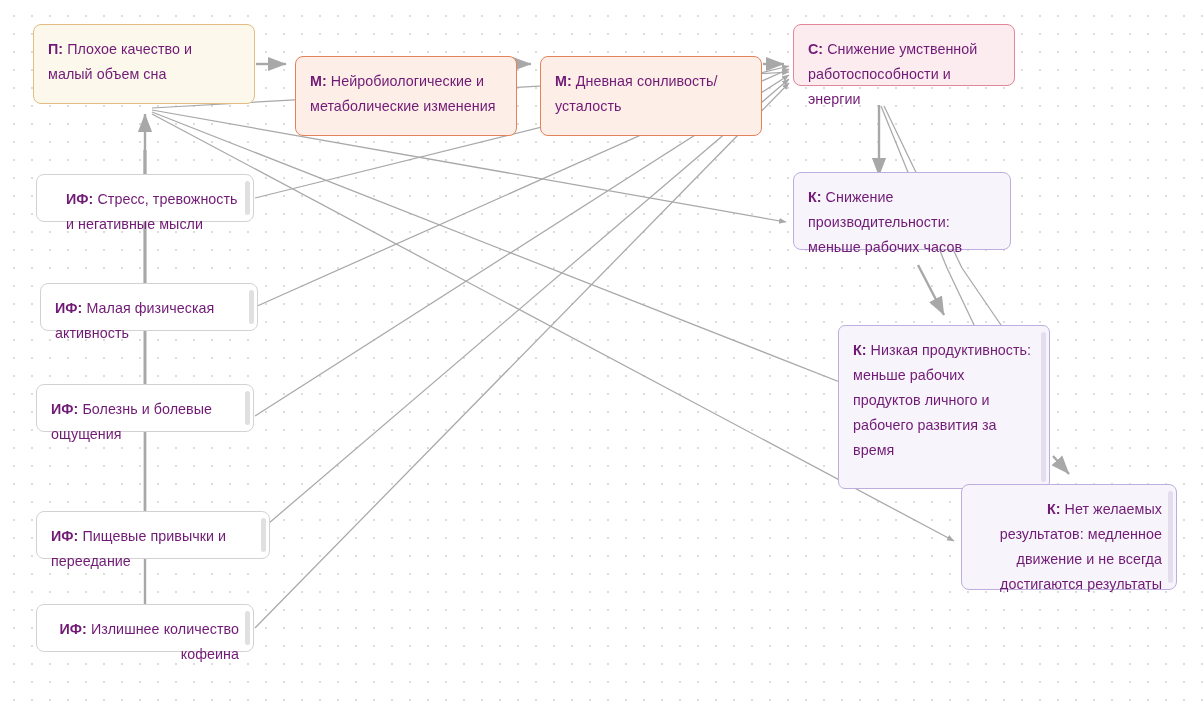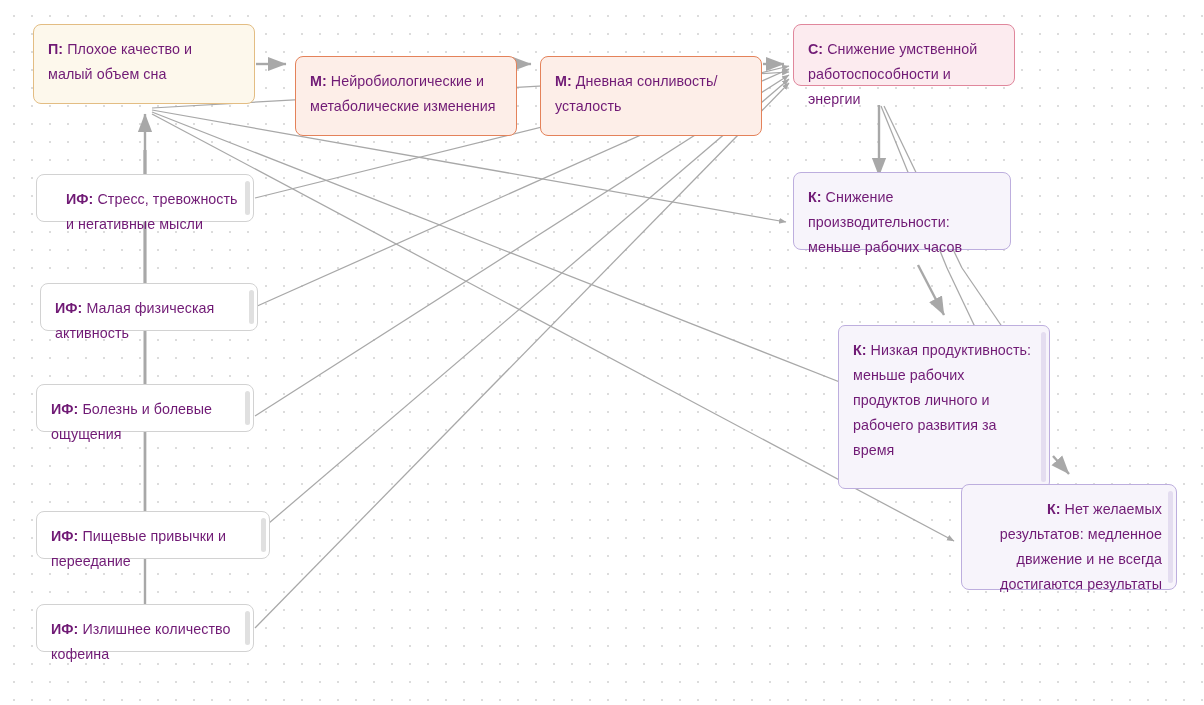--- a/index.html
+++ b/index.html
@@ -165,21 +165,21 @@
   <div class="node kind-if scrolled" style="left:36px; top:384px; width:218px; height:48px;">
     <span class="pfx">ИФ: </span>
     <span>Болезнь и болевые ощущения</span>
   </div>
 
   <div class="node kind-if scrolled" style="left:36px; top:511px; width:234px; height:48px;">
     <span class="pfx">ИФ: </span>
     <span>Пищевые привычки и переедание</span>
   </div>
 
-  <div class="node kind-if scrolled" style="left:36px; top:604px; width:218px; height:48px;">
+  <div class="node kind-if scrolled" style="left:36px; top:604px; width:218px; height:48px;text-align:right;">
     <span class="pfx">ИФ: </span>
     <span>Излишнее количество кофеина</span>
   </div>
 
   <div class="node kind-k" style="left:793px; top:172px; width:218px; height:78px;">
     <span class="pfx">К: </span>
     <span>Снижение производительности: меньше рабочих часов</span>
   </div>
 
   <div class="node kind-k scrolled" style="left:838px; top:325px; width:212px; height:164px;border-radius:7px;">

